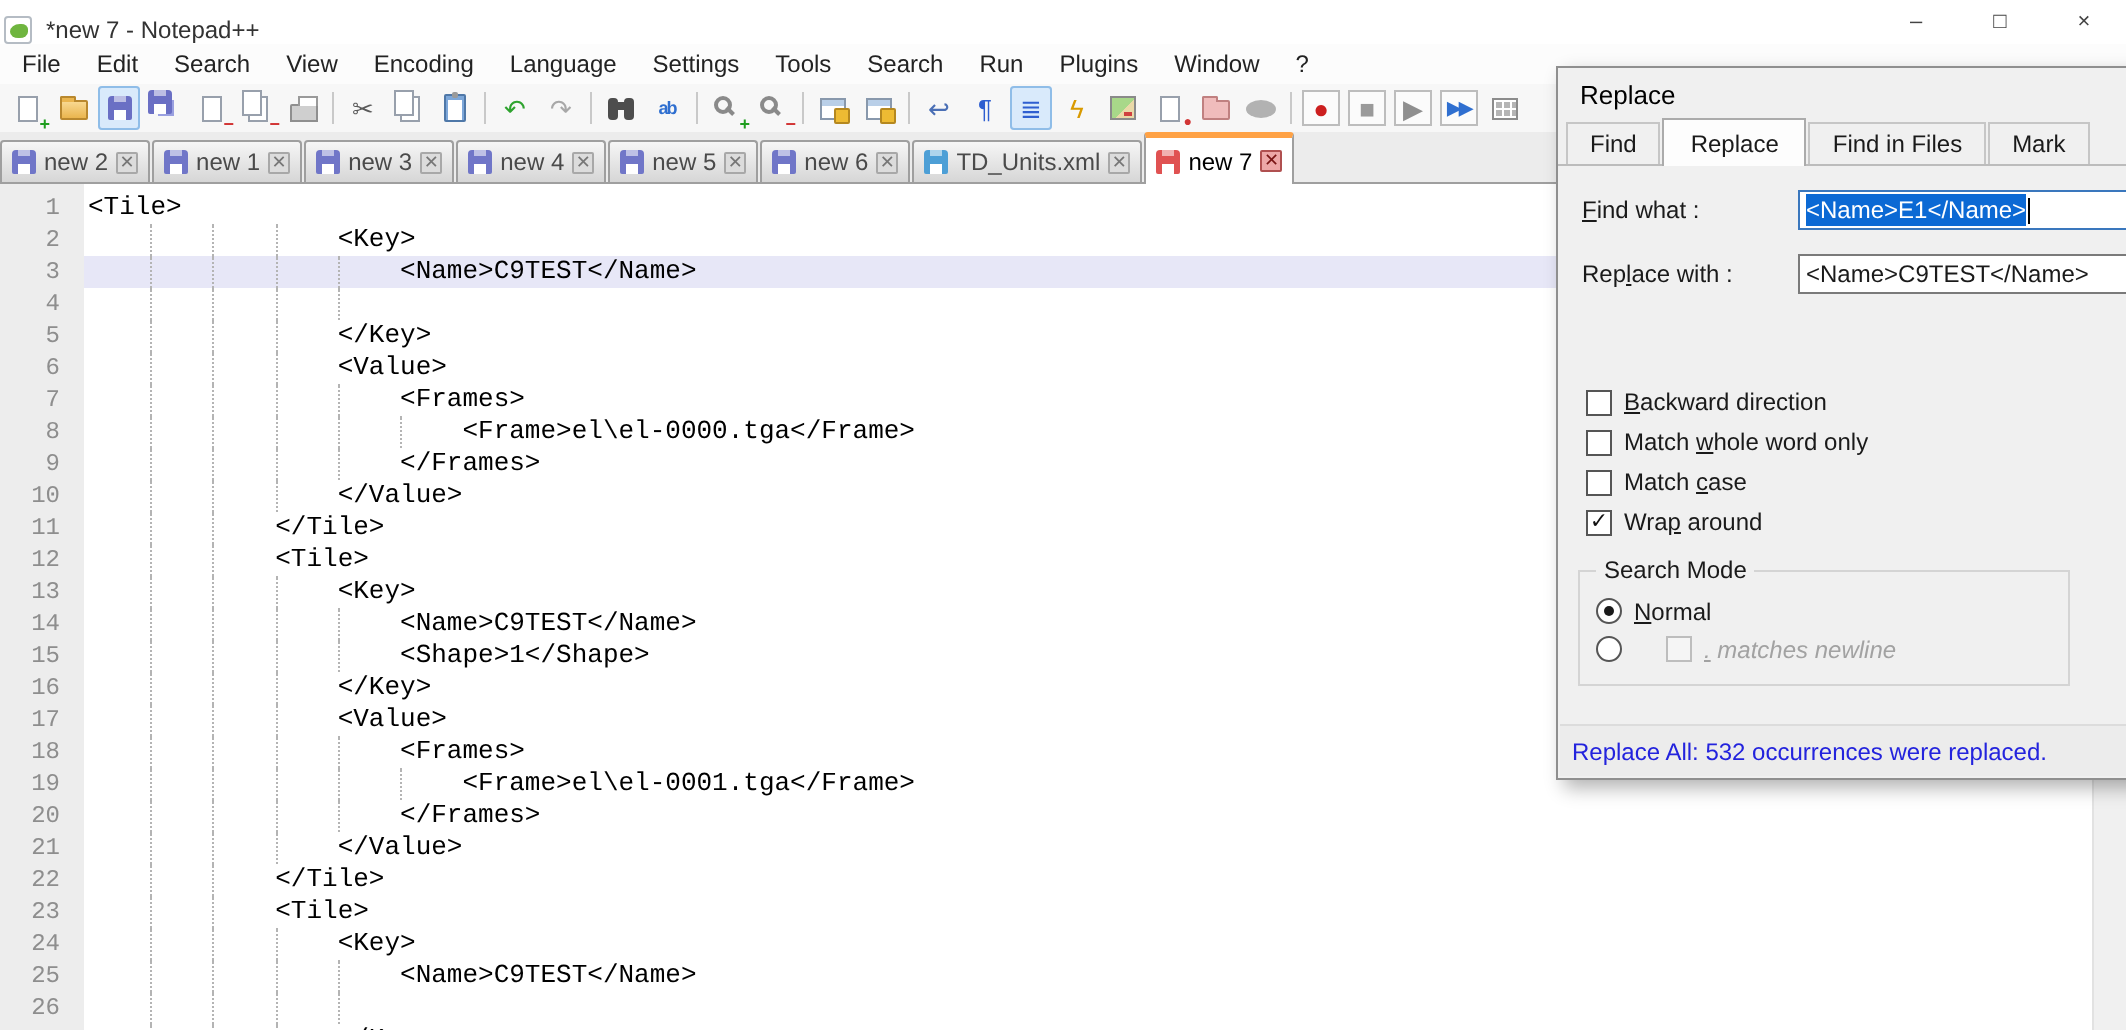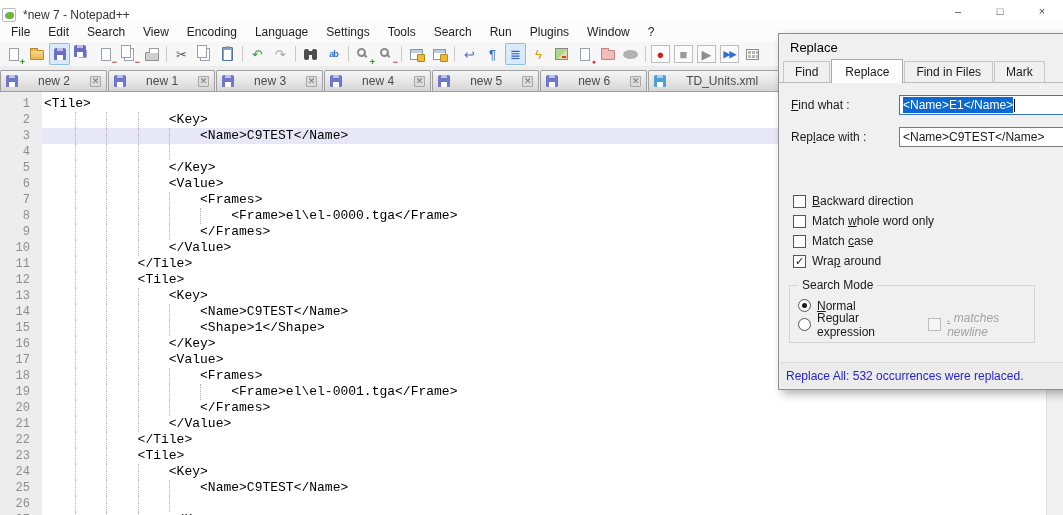--- a/index.html
+++ b/index.html
@@ -51,21 +51,21 @@
   .k-winlock { width:13px; height:11px; border:1px solid #8898ac; background:#fff; position:relative; }
   .k-winlock::before { content:""; position:absolute; top:0; left:0; right:0; height:3px; background:#b9cfe8; }
   .k-winlock::after { content:""; position:absolute; right:-3px; bottom:-3px; width:6px; height:6px; background:#eebb33; border:1px solid #b5881f; border-radius:1px; }
   .k-docmap { width:13px; height:12px; background:linear-gradient(135deg,#a8d889 55%,#ead9a8 55%); border:1px solid #8a8a8a; position:relative; }
   .k-docmap::after { content:""; position:absolute; right:1px; bottom:1px; width:4px; height:2px; background:#d04040; }
   .k-ellipse { width:15px; height:9px; background:#b2b2b2; border-radius:50%; }
   .k-grid { width:13px; height:11px; background:#b5b5b5; border:1px solid #8c8c8c; background-image:linear-gradient(#fff 1px,transparent 1px),linear-gradient(90deg,#fff 1px,transparent 1px); background-size:4px 4px; }
 
   
   .tabbar { height:26px; background:#ececec; display:flex; align-items:flex-end; border-bottom:1px solid #9f9f9f; }
-  .doc-tab { height:21px; display:flex; align-items:center; gap:20px; padding:0 5px; background:linear-gradient(#f6f6f6,#d6d6d6); border:1px solid #9f9f9f; border-bottom:none; border-radius:2px 2px 0 0; margin-right:1px; flex:none; }
+  .doc-tab { height:21px; display:flex; align-items:center; gap:4px; padding:0 5px; background:linear-gradient(#f6f6f6,#d6d6d6); border:1px solid #9f9f9f; border-bottom:none; border-radius:2px 2px 0 0; margin-right:1px; flex:none; }
   .doc-tab .lbl { font-size:12px; color:#4a4a4a; white-space:nowrap; }
   .doc-tab.active { height:26px; background:#fff; border-top:3px solid #ffa245; margin-bottom:-1px; }
   .doc-tab.active .lbl { color:#000; }
   .tab-close { width:11px; height:11px; display:flex; align-items:center; justify-content:center; font-size:9px; line-height:1; color:#777; background:#dcdcdc; border:1px solid #a8a8a8; border-radius:1px; }
   .doc-tab.active .tab-close { background:#eda7a7; border-color:#b05050; color:#7a1515; }
   .tab-floppy { width:12px; height:12px; border-radius:2px 2px 1px 1px; position:relative; flex:none; }
   .tab-floppy::before { content:""; position:absolute; left:3px; bottom:0; width:6px; height:5px; background:#fff; }
   .tab-floppy::after { content:""; position:absolute; left:3px; top:0; width:6px; height:3px; background:rgba(255,255,255,.55); }
 
   
@@ -393,21 +393,20 @@
       </div>
     <div class="group">
       <span class="group-title">Search Mode</span>
       <div id="dlgRadios">
           <div class="radio-row">
             <span class="radio sel"></span>
             <span class="radio-lbl"><u>N</u>ormal</span>
           </div>
           <div class="radio-row">
             <span class="radio"></span>
-            <span class="radio-lbl">Re<u>g</u>ular expression</span>
             <span class="sub-check">
               <span class="checkbox disabled"></span>
               <span class="check-lbl disabled"><u>.</u> matches newline</span>
             </span>
           </div>
         </div>
     </div>
     <div class="dlg-status">Replace All: 532 occurrences were replaced.</div>
   </div>
 

